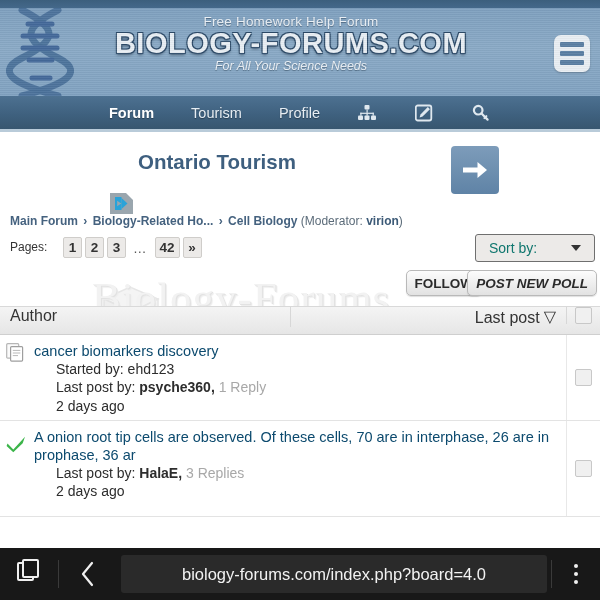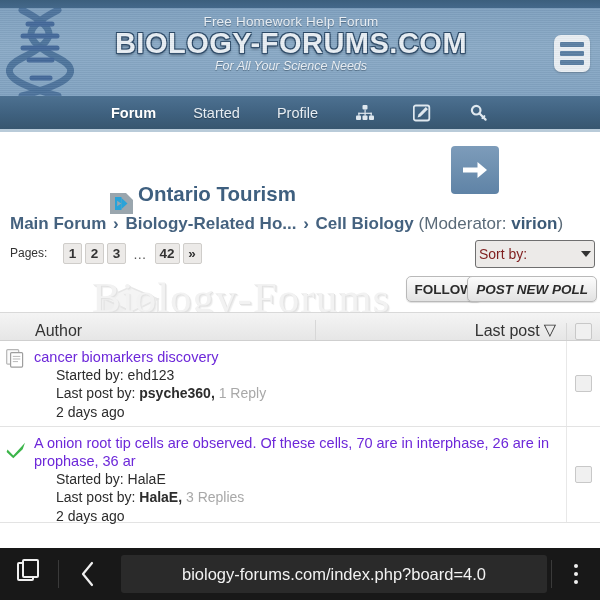--- a/index.html
+++ b/index.html
@@ -65,40 +65,40 @@
   }
   .nav-item { color:#e6edf3; font-size:14.5px; text-shadow:0 1px 1px rgba(0,0,0,.35); }
   .nav-item.active { font-weight:700; color:#ffffff; }
   .nav-icon { width:20px; height:20px; display:flex; align-items:center; justify-content:center; }
   .nav-icon svg { display:block; }
 
   
   .ad-area { position:relative; height:80px; }
   .ad-title {
     position:absolute; left:138px; top:18px;
-    font-size:20.5px; font-weight:700; color:#3e5f7f;margin-top:32px;
+    font-size:20.5px; font-weight:700; color:#3e5f7f;
   }
   .ad-choices {
     position:absolute; left:110px; top:193px;
     width:23px; height:21px; background:#9aa6ae;
   }
   .ad-choices::after{
     content:""; position:absolute; right:0; top:0;
     border-left:7px solid transparent; border-top:7px solid #ffffff;
   }
   .ad-arrow-btn {
     position:absolute; right:101px; top:14px;
     width:48px; height:48px; border-radius:4px;
     background: linear-gradient(180deg,#7d9cba,#5f83a6);
     display:flex; align-items:center; justify-content:center;
   }
 
   
   .breadcrumb {
-    padding: 2px 0 0 10px; font-size:17px; color:#45627f; font-weight:700;
+    padding: 2px 0 0 10px; font-size:12px; color:#45627f; font-weight:700;
   }
   .breadcrumb .sep { color:#45627f; margin:0 2px; }
   .breadcrumb .mod { font-weight:400; color:#5b6b79; }
   .breadcrumb .mod b { font-weight:700; color:#3c5a77; }
 
   
   .watermark {
     position:absolute; left:92px; top:273px;
     font-family:"Liberation Serif", serif;
     font-size:43px; color:#f2f2f2; letter-spacing:1px;
@@ -119,21 +119,21 @@
     font-size:13.5px; font-weight:700; color:#333;
     background:#eceae8; border:1px solid #cfcdca; border-radius:2px;
   }
   .pager span.ellipsis { background:transparent; border:none; font-weight:400; color:#555;
     letter-spacing:1px; align-items:flex-end; padding-bottom:2px; }
   .sort-select {
     position:absolute; right:5px; top:6px;
     width:120px; height:28px;
     background:#eceae8; border:1px solid #6f6f6f; border-radius:3px;
     display:flex; align-items:center; justify-content:space-between;
-    padding:0 3px; font-size:14px; color:#7f1d1d;
+    padding:0 13px; font-size:14px; color:#0f766e;
   }
   .caret { width:0;height:0;border-left:5px solid transparent;border-right:5px solid transparent;
     border-top:6px solid #333; }
 
   
   .action-row { position:relative; height:32px; }
   .btn {
     position:absolute; top:0; height:26px;
     display:flex; align-items:center; justify-content:center;
     padding:0 8px; font-size:13.5px; font-weight:700; color:#2b2b2b;
@@ -141,39 +141,38 @@
     border:1px solid #b9b9b9; border-radius:5px;
     box-shadow:0 1px 1px rgba(0,0,0,.13);
   }
   #btn-new-topic { right:196px; }
   #btn-follow    { right:118px; }
   #btn-poll      { right:3px;font-style:italic; }
 
   
   .topic-table { position:relative; margin-top:4px; border-top:1px solid #d9d9d9; }
   .thead {
-    display:flex; align-items:flex-end; height:28px;
+    display:flex; align-items:flex-start; height:28px;
     background:linear-gradient(180deg,#f4f4f4,#e6e6e6);
     border-bottom:1px solid #cfcfcf;
-    padding-left:25px;
   }
   .th-author { flex:0 0 290px; padding-left:10px; font-size:16px; color:#333; }
   .th-lastpost { flex:1; text-align:right; padding-right:10px; font-size:16px; color:#333;
     border-left:1px solid #d7d7d7; }
   .th-check { flex:0 0 34px; display:flex; align-items:center; justify-content:center;
     border-left:1px solid #d7d7d7; }
   .chk { width:17px; height:17px; background:#f0f0f0; border:1px solid #c8c8c8; border-radius:2px; }
   .sort-arrow { display:inline-block; vertical-align:1px; margin-left:4px; }
 
   .trow { display:flex; border-bottom:1px solid #e3e3e3; position:relative; background:#fff; }
   .trow .icon-cell { flex:0 0 32px; padding:8px 0 0 6px; }
   .trow .body-cell { flex:1; padding:7px 4px 8px 2px; }
   .trow .check-cell { flex:0 0 34px; display:flex; align-items:center; justify-content:center;
     border-left:1px solid #e8e8e8; }
-  .topic-title { font-size:14.5px; color:#6d28d9; line-height:1.25; }
+  .topic-title { font-size:14.5px; color:#0c4a6e; line-height:1.25; }
   .meta { font-size:14px; color:#2d2d2d; margin-left:22px; line-height:1.3; }
   .meta .muted { color:#a8a8a8; }
   .meta b { font-weight:700; }
 
   
   .browser-bar {
     position:absolute; left:0; bottom:0; width:600px; height:52px;
     background:#181818; display:flex; align-items:center;
   }
   .bb-tabs { width:58px; display:flex; align-items:center; justify-content:center; }
@@ -224,21 +223,21 @@
 
     <div class="menu-button">
       <i></i>
         <i></i>
         <i></i>
     </div>
   </div>
 
   <div class="navbar">
     <div class="nav-item active">Forum</div>
-    <div class="nav-item">Started</div>
+    <div class="nav-item">Tourism</div>
     <div class="nav-item">Profile</div>
 
     <div class="nav-icon">
       <svg width="18" height="16" viewBox="0 0 18 16" fill="#dfe8ef">
         <rect x="6.5" y="0" width="5" height="4.5" rx="1"></rect>
         <rect x="0" y="10.5" width="5" height="4.5" rx="1"></rect>
         <rect x="6.5" y="10.5" width="5" height="4.5" rx="1"></rect>
         <rect x="13" y="10.5" width="5" height="4.5" rx="1"></rect>
         <rect x="8.5" y="4.5" width="1.2" height="3.2"></rect>
         <rect x="2.3" y="7.7" width="13.4" height="1.2"></rect>
@@ -364,24 +363,20 @@
 
     <div class="trow" style="height:96px">
       <div class="icon-cell" style="padding-top:14px">
         <svg width="21" height="18" viewBox="0 0 21 18">
           <path d="M1.5 8.5 L7.3 14.5 L19 1.8 L16.7 8.2 L7.3 17.2 L0.6 11 Z" fill="#3cb54a"></path>
         </svg>
       </div>
       <div class="body-cell">
         <div class="topic-title">A onion root tip cells are observed. Of these cells, 70 are in interphase, 26 are in prophase, 36 ar</div>
         <div class="meta">
-          <span>Started by:</span>
-          <span>HalaE</span>
-        </div>
-        <div class="meta">
           <span>Last post by:</span>
           <b>HalaE,</b>
           <span class="muted">3 Replies</span>
         </div>
         <div class="meta">2 days ago</div>
       </div>
       <div class="check-cell">
         <div class="chk"></div>
       </div>
     </div>

